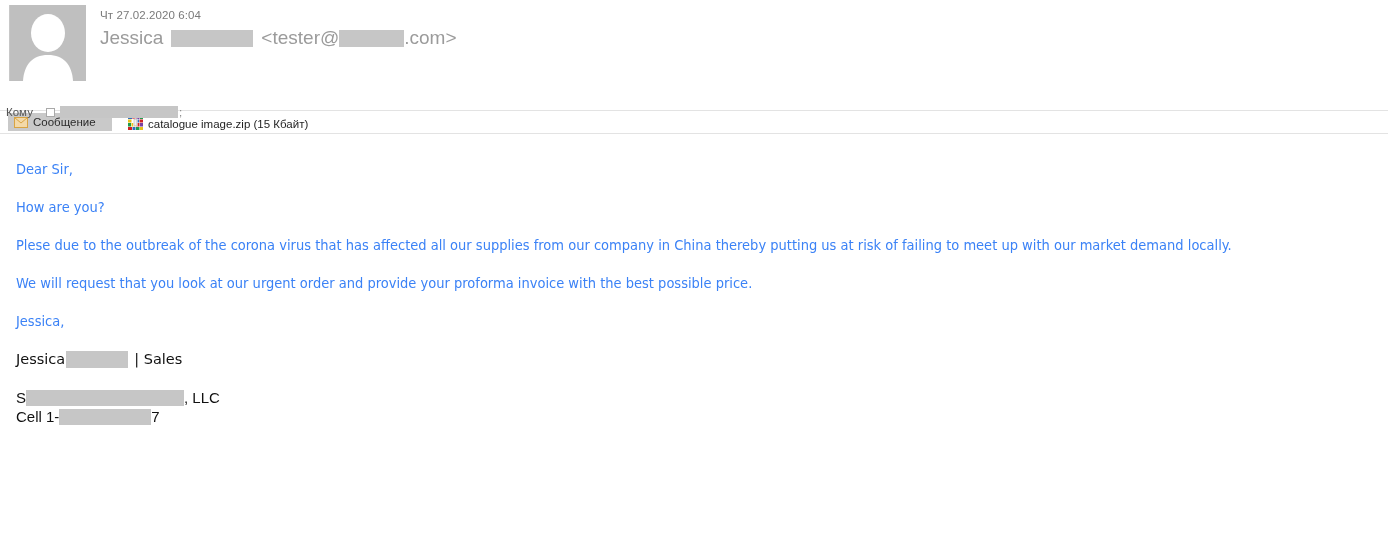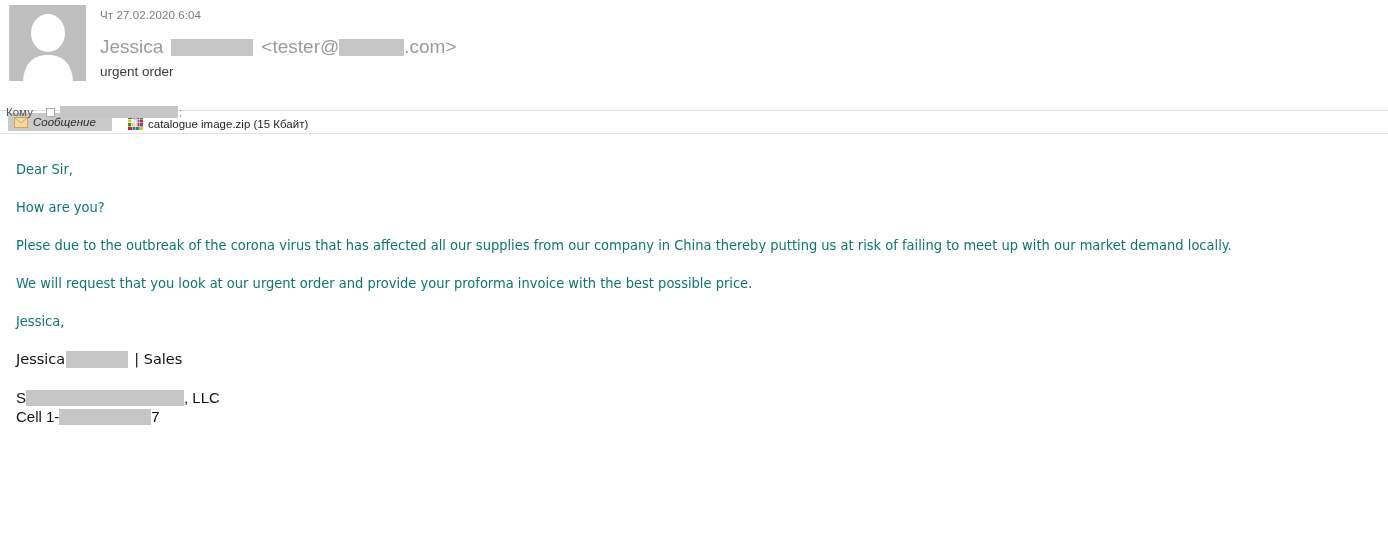--- a/index.html
+++ b/index.html
@@ -40,21 +40,21 @@
     left: 100px;
     top: 8px;
   }
   .date-line {
     font-size: 11.5px;
     color: #7a7a7a;
     line-height: 14px;
     letter-spacing: 0.1px;
   }
   .sender-line {
-    margin-top: 12px;
+    margin-top: 3px;
     font-size: 19px;
     color: #9b9b9b;
     line-height: 26px;
     white-space: nowrap;
     font-weight: 400;
   }
   .subject-line {
     margin-top: 3px;
     font-size: 13.5px;
     color: #3c3c3c;
@@ -106,21 +106,20 @@
     background: #ffffff;
   }
   .msg-tab {
     display: flex;
     align-items: center;
     background: #c9c9c9;
     height: 18px;
     padding: 0 12px 0 6px;
     box-sizing: border-box;
     min-width: 104px;
-    font-style: italic;
   }
   .msg-tab-label {
     font-size: 11.5px;
     color: #2b2b2b;
     margin-left: 5px;
   }
   .envelope-icon { display: block; }
 
   .attach-item {
     display: flex;
@@ -133,21 +132,21 @@
     margin-left: 5px;
   }
   .rar-icon { display: block; }
 
   
   .body-area {
     padding: 26px 0 0 16px;
   }
   .para {
     font-size: 14.5px;
-    color: #0f766e;
+    color: #3b82f6;
     line-height: 18px;
     margin: 0 0 20px 0;
     font-family: "DejaVu Sans", sans-serif;
     font-stretch: condensed;
     white-space: nowrap;
   }
   .sig-name {
     font-size: 14.5px;
     color: #111111;
     line-height: 18px;
@@ -182,21 +181,20 @@
     </svg>
   </div>
 
   <div class="hdr-text">
     <div class="date-line">Чт 27.02.2020 6:04</div>
 
     <div class="sender-line">
       <span>Jessica</span><span class="redact" style="width:82px;height:17px;margin-left:8px;margin-right:8px;"></span><span>&lt;tester@</span><span class="redact" style="width:65px;height:17px;"></span><span>.com&gt;</span>
     </div>
 
-    <div class="subject-line">urgent order</div>
   </div>
 
   <div class="to-row">
     <span class="to-label">Кому</span>
     <span class="to-checkbox"></span>
     <span class="to-redaction-wrap">
       <span class="redact" style="width:118px;height:12px;"></span>
       <span class="to-semicolon">;</span>
     </span>
   </div>

